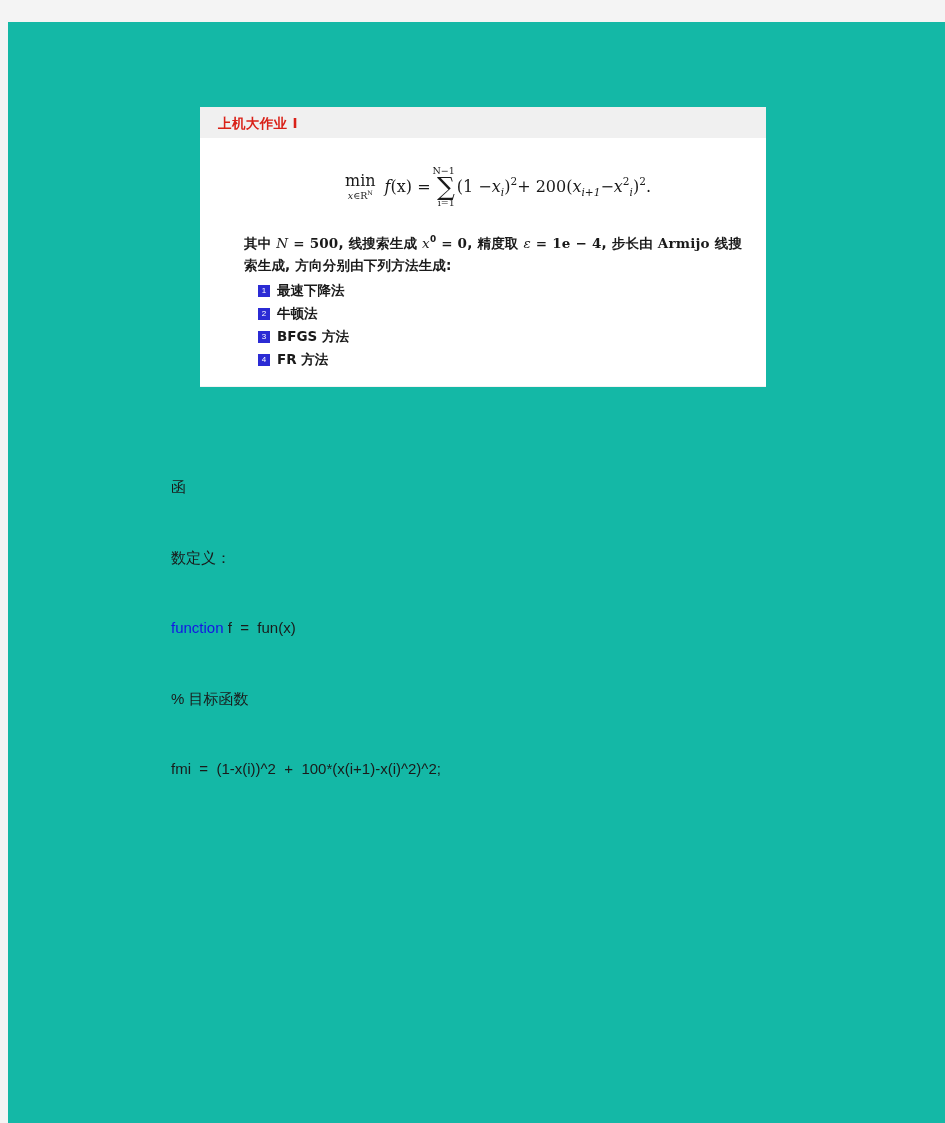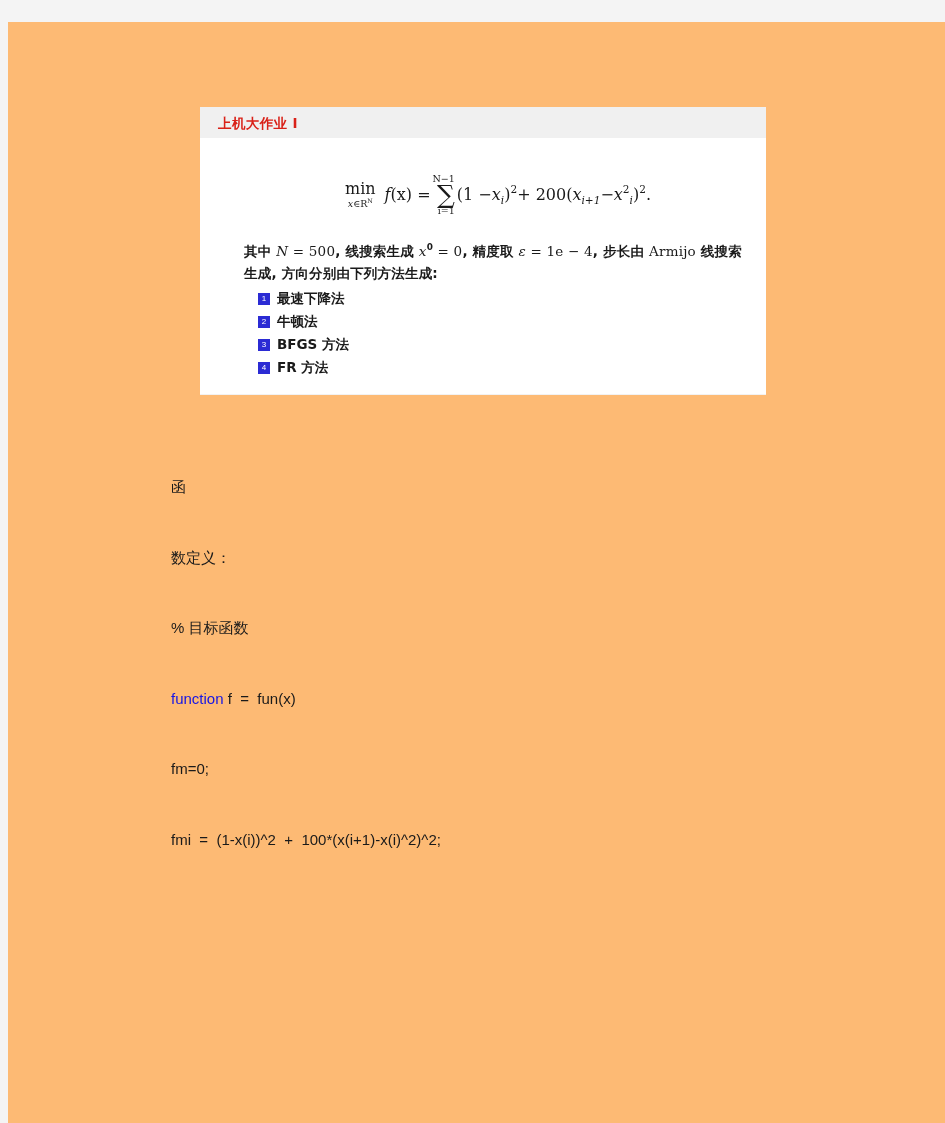--- a/index.html
+++ b/index.html
@@ -15,21 +15,21 @@
     overflow: hidden;
   }
 
   
   .page {
     position: absolute;
     left: 8px;
     top: 22px;
     width: 937px;
     height: 1101px;
-    background: #fdba74;
+    background: #14b8a6;
   }
 
   
   .problem-card {
     position: absolute;
     left: 192px;
     top: 85px;
     width: 566px;
   }
   .card-header {
@@ -58,21 +58,21 @@
     font-size: 14px;
     font-weight: bold;
     color: #1a1a1a;
     font-family: "DejaVu Sans", "Liberation Sans", sans-serif;
     letter-spacing: 0.3px;
   }
 
   
   .formula-row {
     text-align: center;
-    margin: 20px 0 20px 0;
+    margin: 12px 0 20px 0;
     font-family: "DejaVu Serif", "Liberation Serif", serif;
     color: #1a1a1a;
   }
   .formula {
     display: inline-block;
     font-size: 16px;
     white-space: nowrap;
   }
   .mi { font-style: italic; }
   .minop {
@@ -106,21 +106,21 @@
     margin-bottom: 6px;
   }
   .params .math {
     font-family: "DejaVu Serif", "Liberation Serif", serif;
     font-weight: normal;
     font-style: italic;
     font-size: 13.5px;
   }
   .params .mathup {
     font-family: "DejaVu Serif", "Liberation Serif", serif;
-    font-weight: normal;
+    font-weight: bold;
     font-style: normal;
     font-size: 13.5px;
   }
 
   
   .method-list {
     margin: 6px 0 0 14px;
     padding: 0;
     list-style: none;
   }
@@ -212,19 +212,18 @@
           <span>FR 方法</span>
         </li>
       </ul>
 
     </div>
   </div>
 
   <div class="doc-flow">
     <div class="flow-line"><span class="kw"></span><span>函</span></div>
     <div class="flow-line"><span class="kw"></span><span>数定义：</span></div>
+    <div class="flow-line"><span class="kw">function</span><span> f  =  fun(x)</span></div>
     <div class="flow-line"><span class="kw"></span><span>% 目标函数</span></div>
-    <div class="flow-line"><span class="kw">function</span><span> f  =  fun(x)</span></div>
-    <div class="flow-line"><span class="kw"></span><span>fm=0;</span></div>
     <div class="flow-line"><span class="kw"></span><span>fmi  =  (1-x(i))^2  +  100*(x(i+1)-x(i)^2)^2;</span></div>
   </div>
 
 </div>
 
 </body></html>

